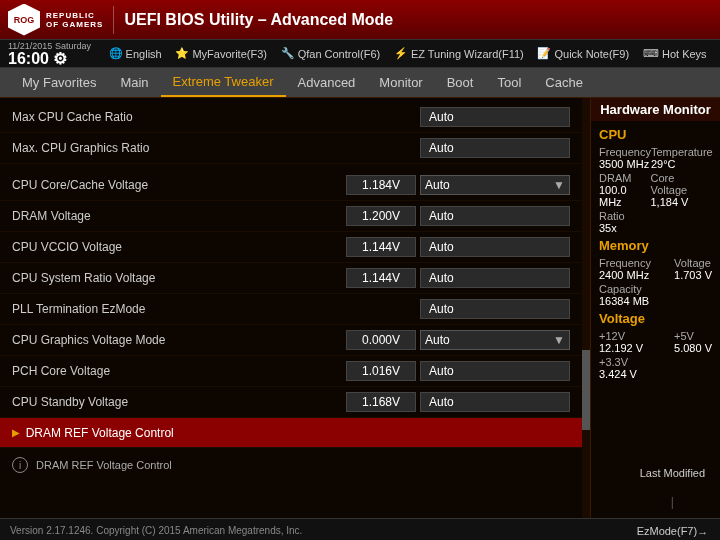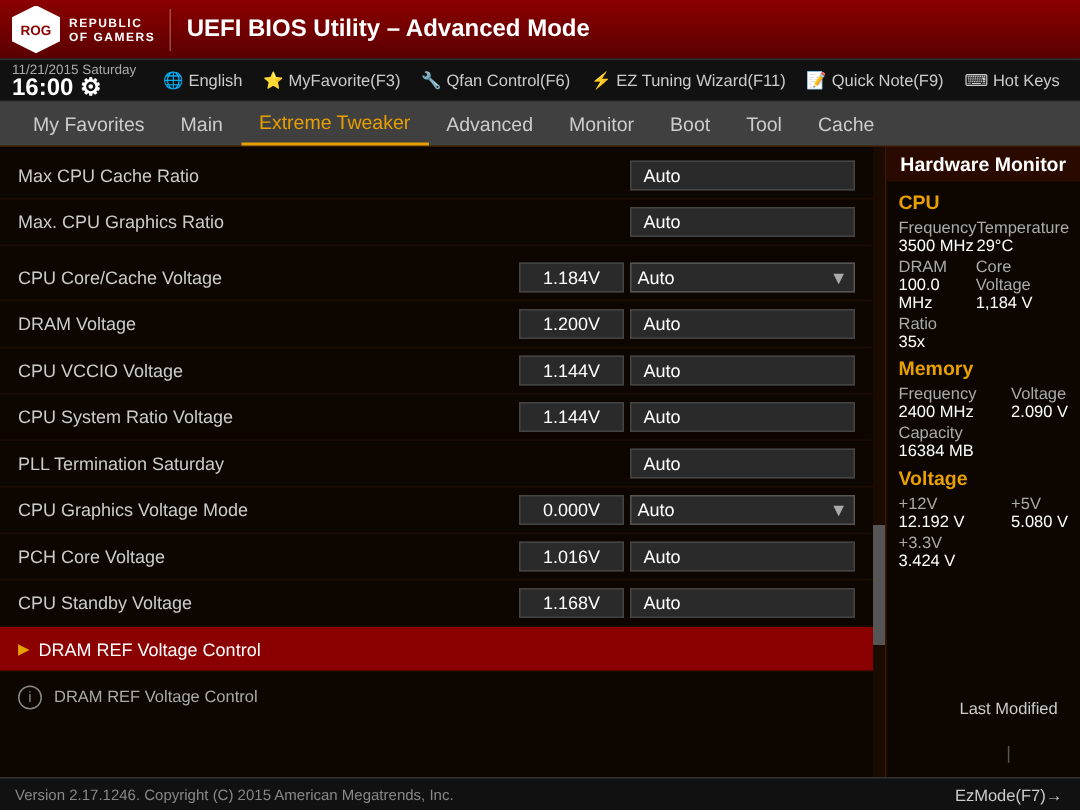--- a/index.html
+++ b/index.html
@@ -336,21 +336,21 @@
         <div class="setting-auto">Auto</div>
       </div>
 
       <div class="setting-row">
         <div class="setting-label">CPU System Ratio Voltage</div>
         <div class="setting-value-box">1.144V</div>
         <div class="setting-auto">Auto</div>
       </div>
 
       <div class="setting-row">
-        <div class="setting-label">PLL Termination Saturday</div>
+        <div class="setting-label">PLL Termination EzMode</div>
         <div class="setting-auto" style="margin-left:74px;">Auto</div>
       </div>
 
       <div class="setting-row">
         <div class="setting-label">CPU Graphics Voltage Mode</div>
         <div class="setting-value-box">0.000V</div>
         <div class="setting-dropdown" style="min-width:150px;">
           <span>Auto</span>
           <span class="setting-dropdown-arrow">▼</span>
         </div>
@@ -413,21 +413,21 @@
     <div class="hw-value">35x</div>
 
     <div class="hw-section-title">Memory</div>
     <div class="hw-row">
       <div>
         <div class="hw-label">Frequency</div>
         <div class="hw-value">2400 MHz</div>
       </div>
       <div>
         <div class="hw-label">Voltage</div>
-        <div class="hw-value">2.090 V</div>
+        <div class="hw-value">1.703 V</div>
       </div>
     </div>
     <div class="hw-label">Capacity</div>
     <div class="hw-value">16384 MB</div>
 
     <div class="hw-section-title">Voltage</div>
     <div class="hw-row">
       <div>
         <div class="hw-label">+12V</div>
         <div class="hw-value">12.192 V</div>

